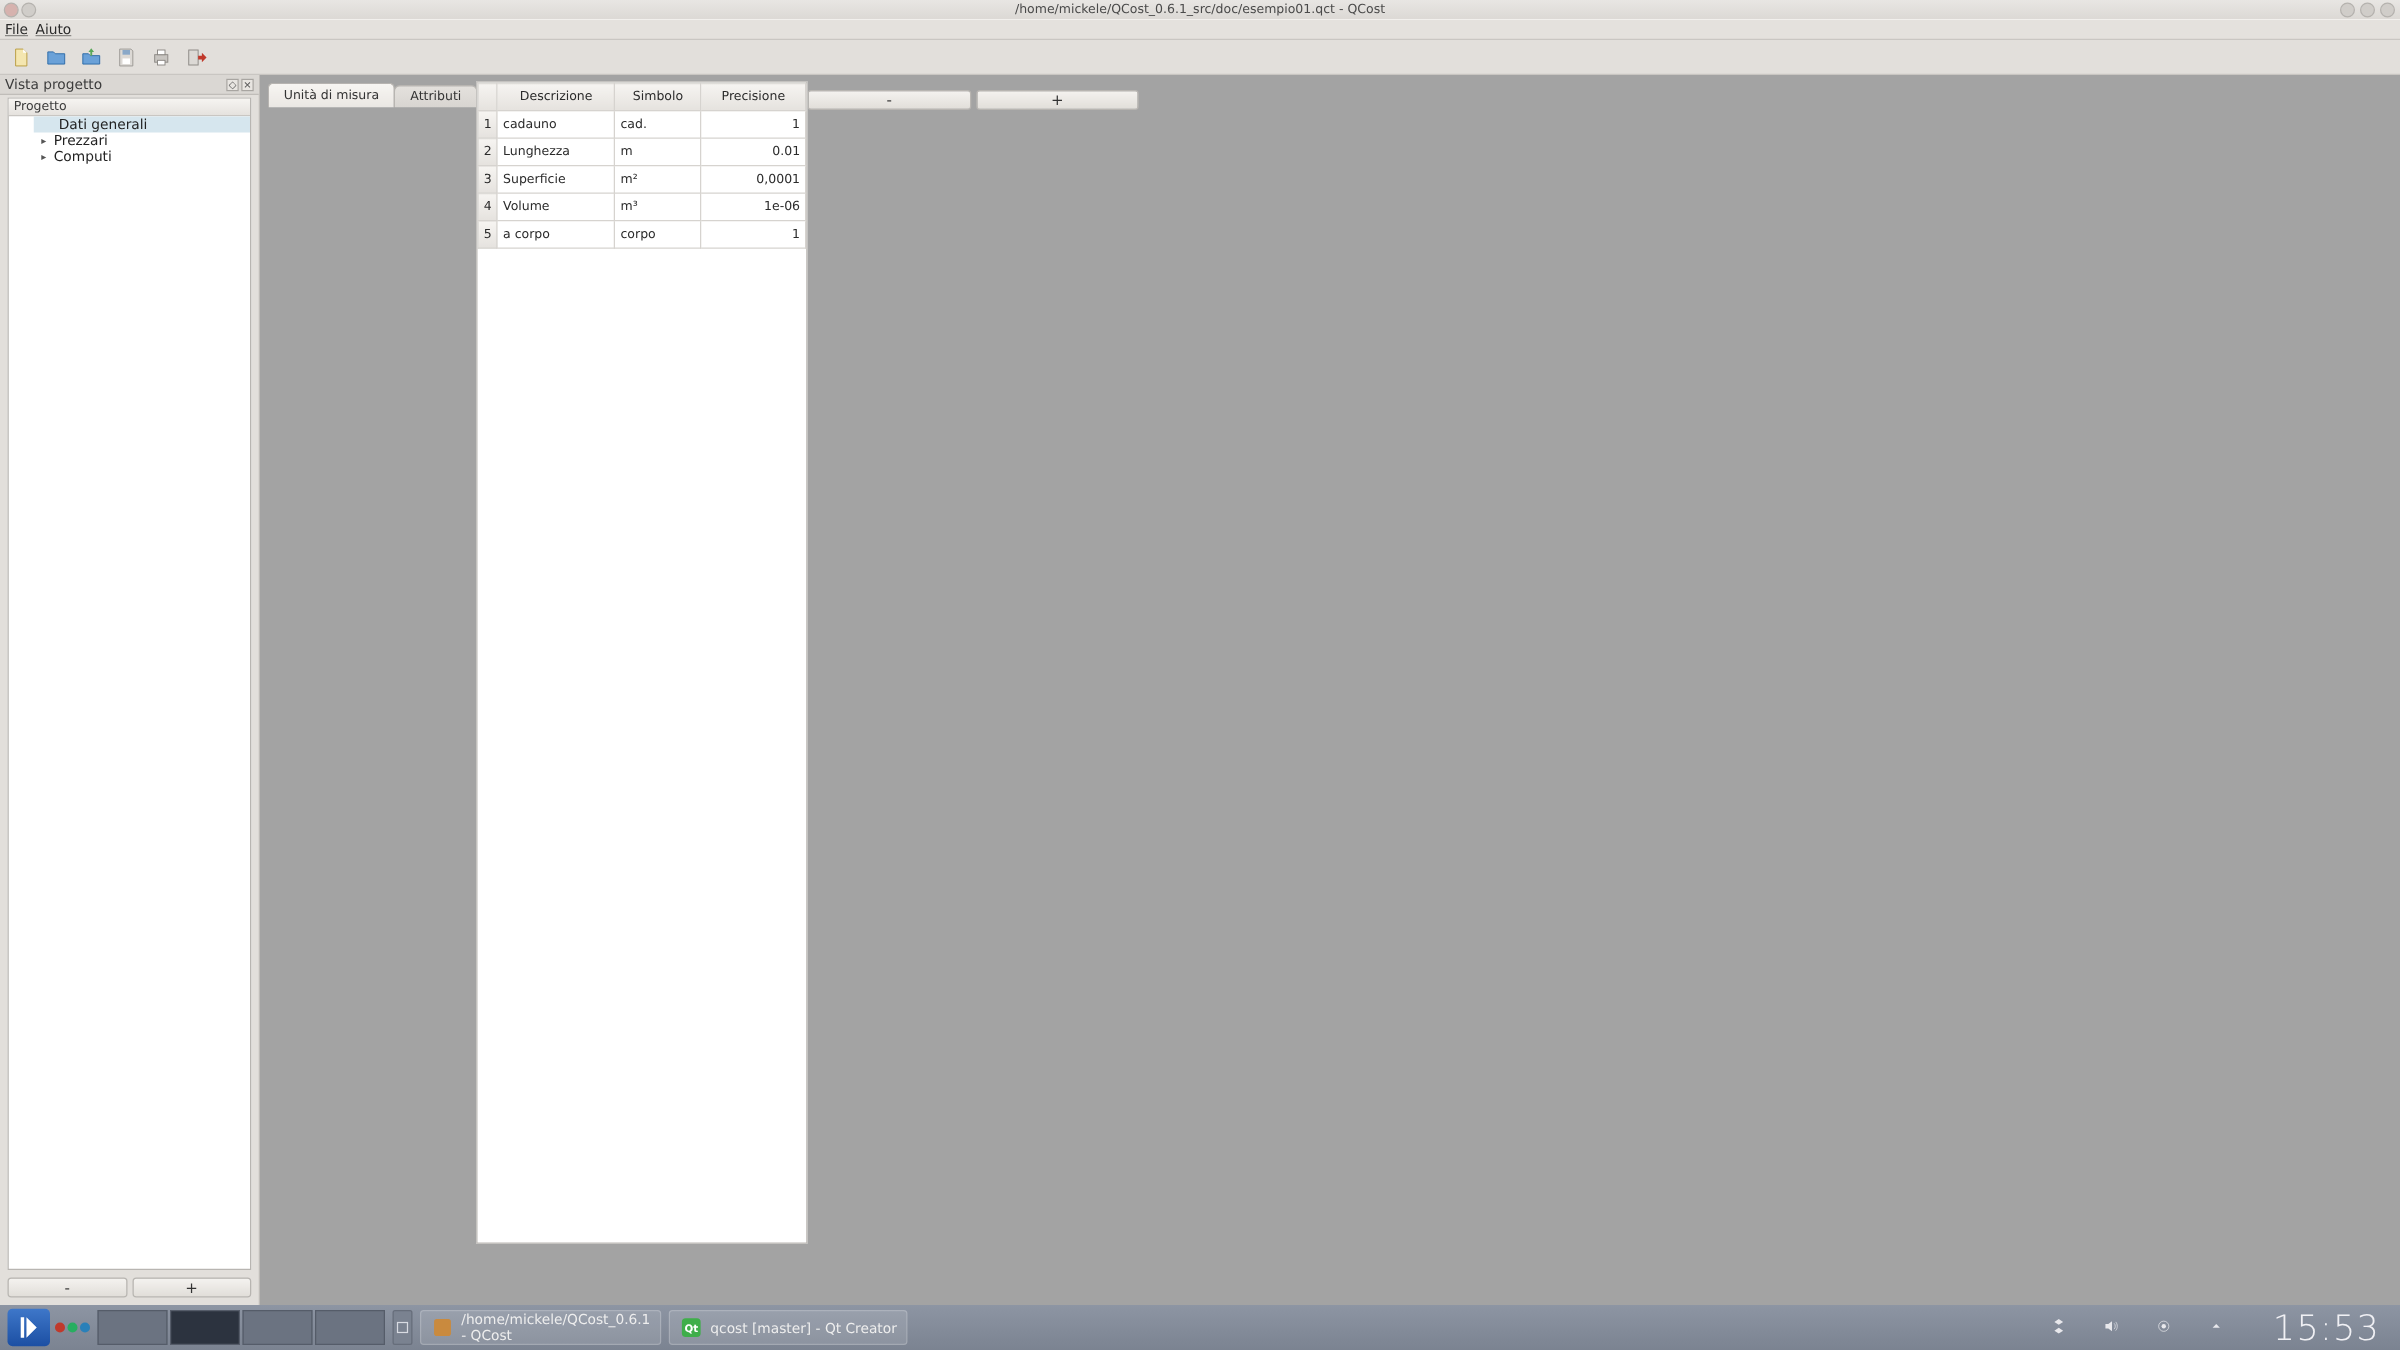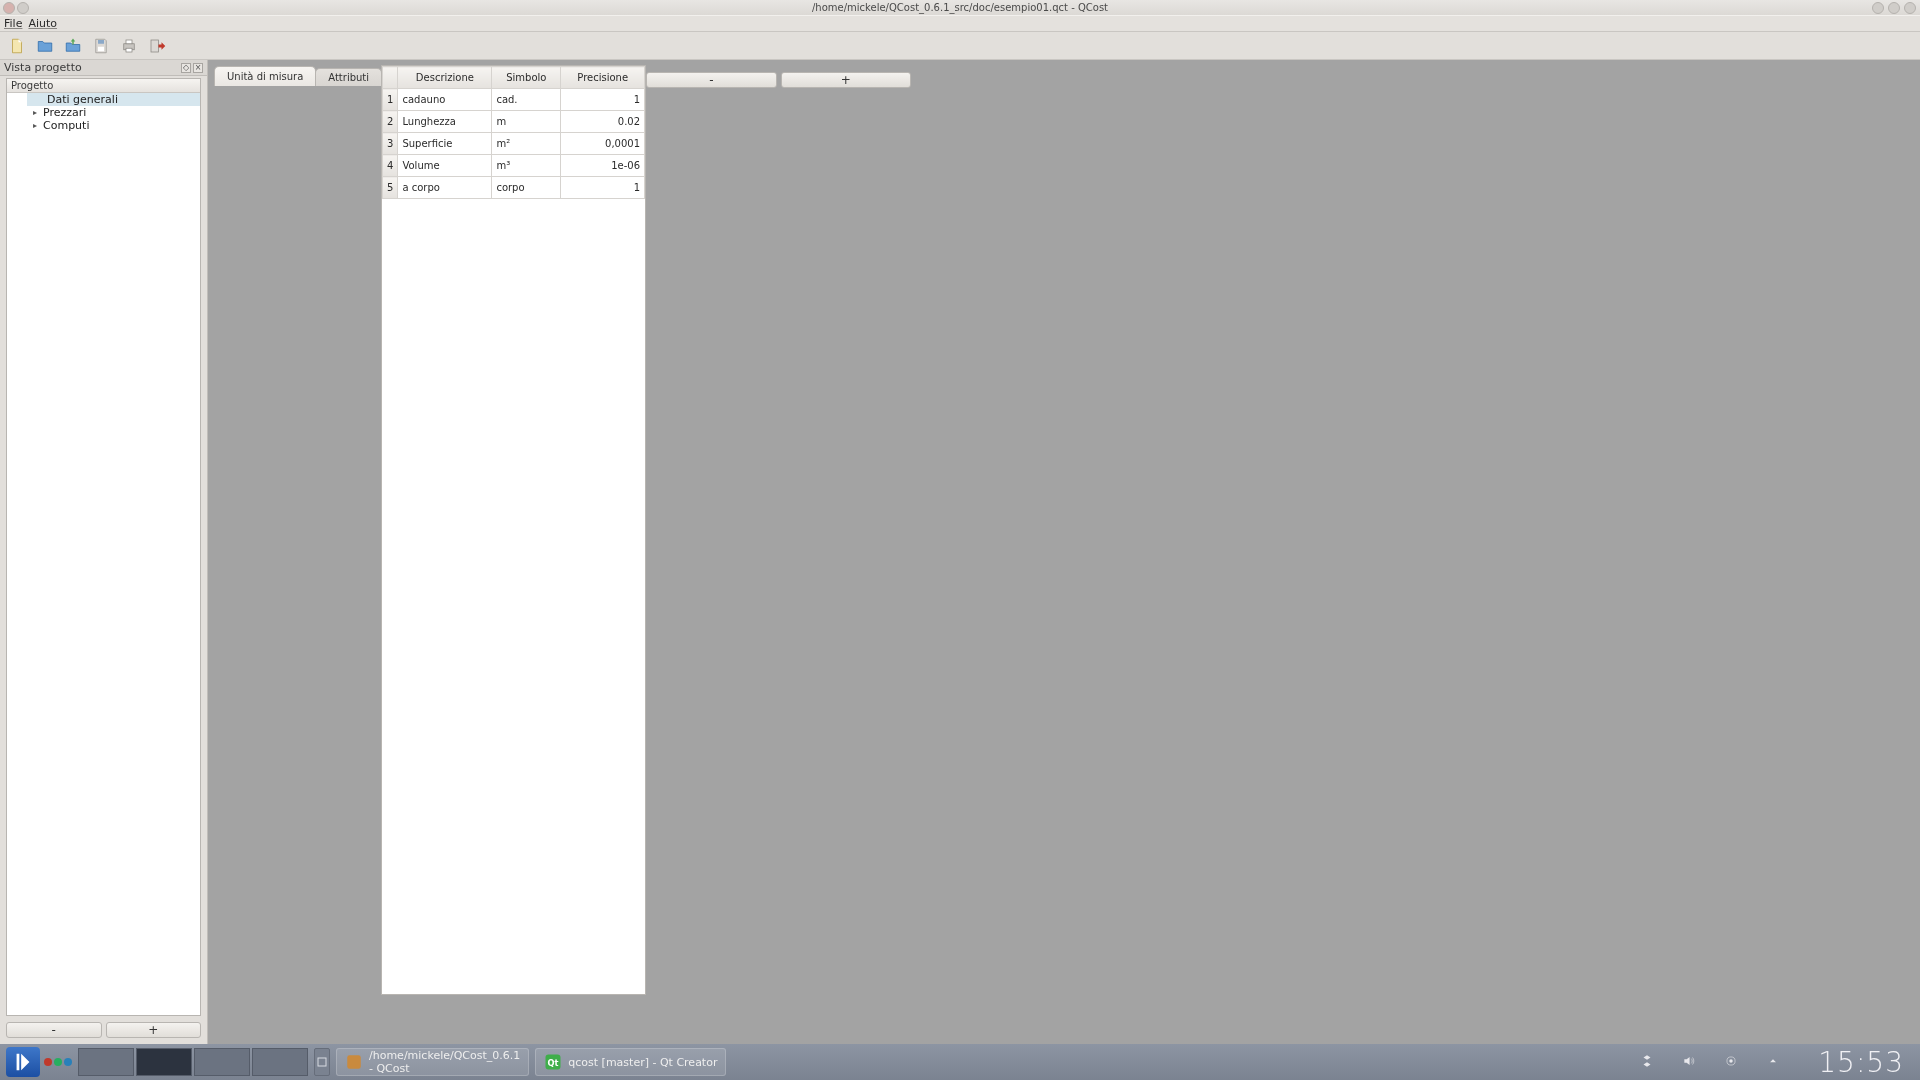--- a/index.html
+++ b/index.html
@@ -185,21 +185,21 @@
           <tr>
             <th class="row-h">1</th>
             <td>cadauno</td>
             <td>cad.</td>
             <td class="num">1</td>
           </tr>
           <tr>
             <th class="row-h">2</th>
             <td>Lunghezza</td>
             <td>m</td>
-            <td class="num">0.02</td>
+            <td class="num">0.01</td>
           </tr>
           <tr>
             <th class="row-h">3</th>
             <td>Superficie</td>
             <td>m²</td>
             <td class="num">0,0001</td>
           </tr>
           <tr>
             <th class="row-h">4</th>
             <td>Volume</td>

